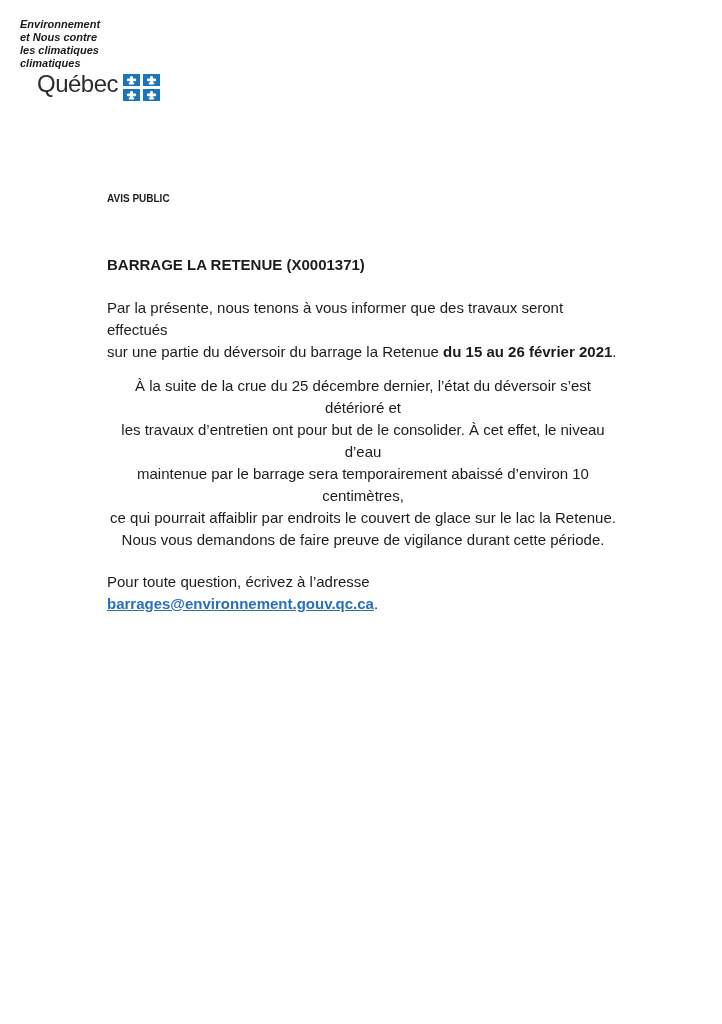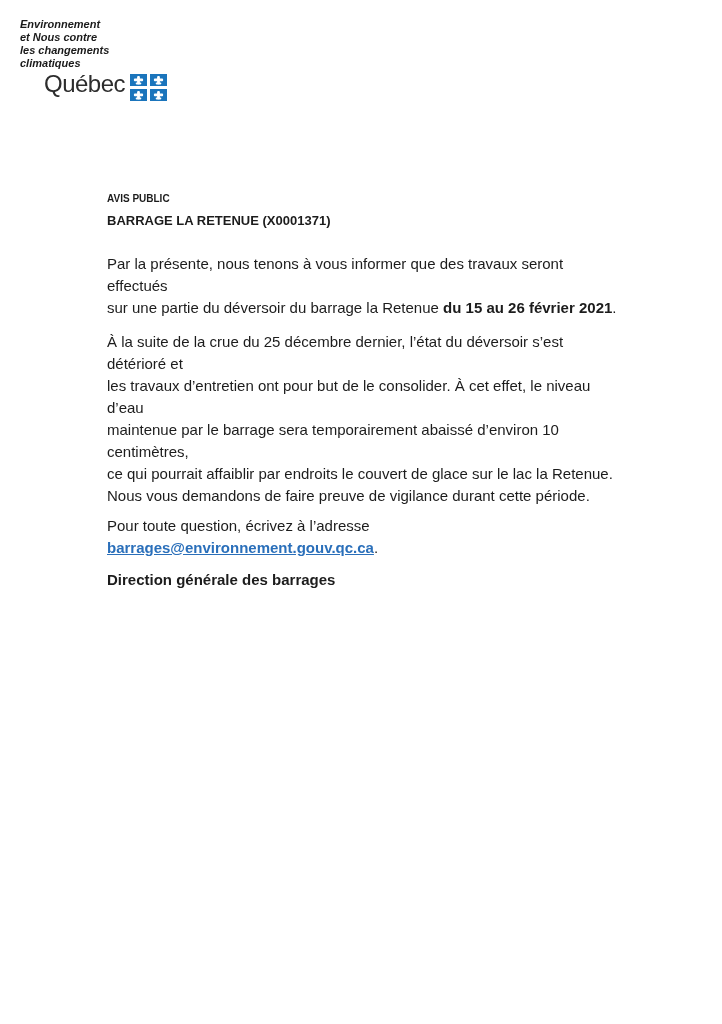--- a/index.html
+++ b/index.html
@@ -12,58 +12,58 @@
   }
   .page { position: relative; width: 722px; height: 955px; background: #ffffff; }
 
   
   .logo { position: absolute; left: 20px; top: 18px; }
   .logo-ministry {
     font-size: 11px; font-weight: bold; font-style: italic;
     line-height: 13px; color: #1a1a1a; letter-spacing: 0;
   }
   .logo-ministry span { display: block; }
-  .logo-row { display: flex; align-items: flex-start; margin-left: 24px; margin-top: 1px; }
+  .logo-row { display: flex; align-items: flex-start; margin-left: 17px; margin-top: 1px; }
   .wordmark {
     font-size: 24px; color: #2d2d2d; letter-spacing: -0.5px;
     line-height: 26px;
   }
   .flag { margin-left: 5px; margin-top: 3px; display: block; }
 
   
   .content { position: absolute; left: 107px; top: 188px; width: 512px; }
   p { margin: 0; padding: 0; }
   .bold { font-weight: bold; }
   .body-text { font-size: 15px; line-height: 22px; }
   .block { display: block; }
-  .pre { white-space: pre-line; }
+  .pre { white-space: pre-line; text-align: center; }
 
   .title      { font-size: 10px; line-height: 22px; font-weight: bold; }
   .ministry   { margin-top: 18px; font-size: 15px; line-height: 22px; font-weight: bold; }
-  .subject    { font-size: 13px; line-height: 22px; font-weight: bold; }
+  .subject    { margin-top: 44px; font-size: 15px; line-height: 22px; font-weight: bold; }
   .p-works    { margin-top: 21px; }
   .p-details  { margin-top: 12px; }
-  .p-contact  { margin-top: 8px; }
+  .p-contact  { margin-top: 20px; }
   .p-thanks   { margin-top: 17px; }
   .signature  { margin-top: 10px; font-weight: bold; }
 
   .email-link {
     color: #2a6fba; font-weight: bold; text-decoration: underline; cursor: pointer;
   }
 </style>
 </head>
 <body>
 
 <div class="page">
 
   <div class="logo">
     <div class="logo-ministry">
       <span>Environnement</span>
       <span>et Nous contre</span>
-      <span>les changements</span>
+      <span>les climatiques</span>
       <span>climatiques</span>
     </div>
     <div class="logo-row">
       <span class="wordmark">Québec</span>
       <svg class="flag" width="37" height="27" viewBox="0 0 37 27" aria-hidden="true">
         <defs>
           <g id="fdl">
             <rect x="6.6" y="1.6" width="2.8" height="8.2" rx="1" fill="#ffffff"></rect>
             <rect x="3.4" y="4.0" width="9.2" height="2.8" rx="1" fill="#ffffff"></rect>
             <rect x="5.2" y="8.2" width="5.6" height="1.8" rx="0.8" fill="#ffffff"></rect>
@@ -95,16 +95,15 @@
 
     <p class="p-details pre">À la suite de la crue du 25 décembre dernier, l’état du déversoir s’est détérioré et
 les travaux d’entretien ont pour but de le consolider. À cet effet, le niveau d’eau
 maintenue par le barrage sera temporairement abaissé d’environ 10 centimètres,
 ce qui pourrait affaiblir par endroits le couvert de glace sur le lac la Retenue.
 Nous vous demandons de faire preuve de vigilance durant cette période.</p>
 
     <p class="p-contact"><span>Pour toute question, écrivez à l’adresse </span><a class="email-link">barrages@environnement.gouv.qc.ca</a><span>.</span></p>
 
 
-    <p class="signature">Direction générale des barrages</p>
 
   </div>
 </div>
 
 </body></html>

